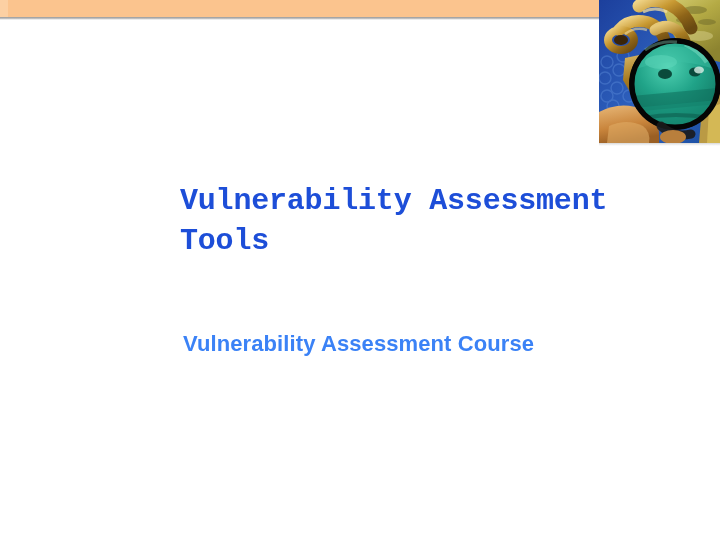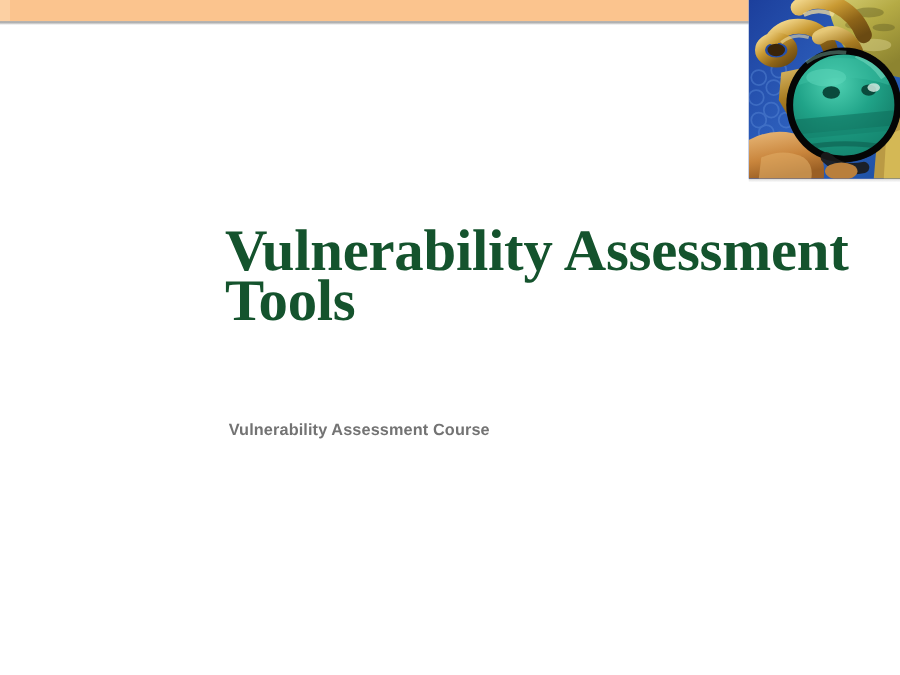--- a/index.html
+++ b/index.html
@@ -69,42 +69,42 @@
 
   
   .title-block {
     position: absolute;
     left: 180px;
     top: 181px;
     width: 500px;
   }
   .slide-title {
     margin: 0;
-    color: #14532d;
-    font-family: Liberation Serif, serif;
+    color: #1d4ed8;
+    font-family: Liberation Mono, monospace;
     font-weight: bold;
-    font-size: 47px;
+    font-size: 30px;
     line-height: 40px;
     letter-spacing: -0.2px;
     white-space: pre-line;
   }
 
   
   .subtitle-block {
     position: absolute;
     left: 183px;
     top: 332px;
     width: 480px;
   }
   .slide-subtitle {
     margin: 0;
-    color: #737373;
+    color: #3b82f6;
     font-family: "Liberation Sans", sans-serif;
     font-weight: bold;
-    font-size: 13px;
+    font-size: 22px;
     line-height: 24px;
     letter-spacing: 0.1px;
   }
 
   
   .body-area {
     position: absolute;
     left: 0;
     top: 380px;
     width: 720px;

